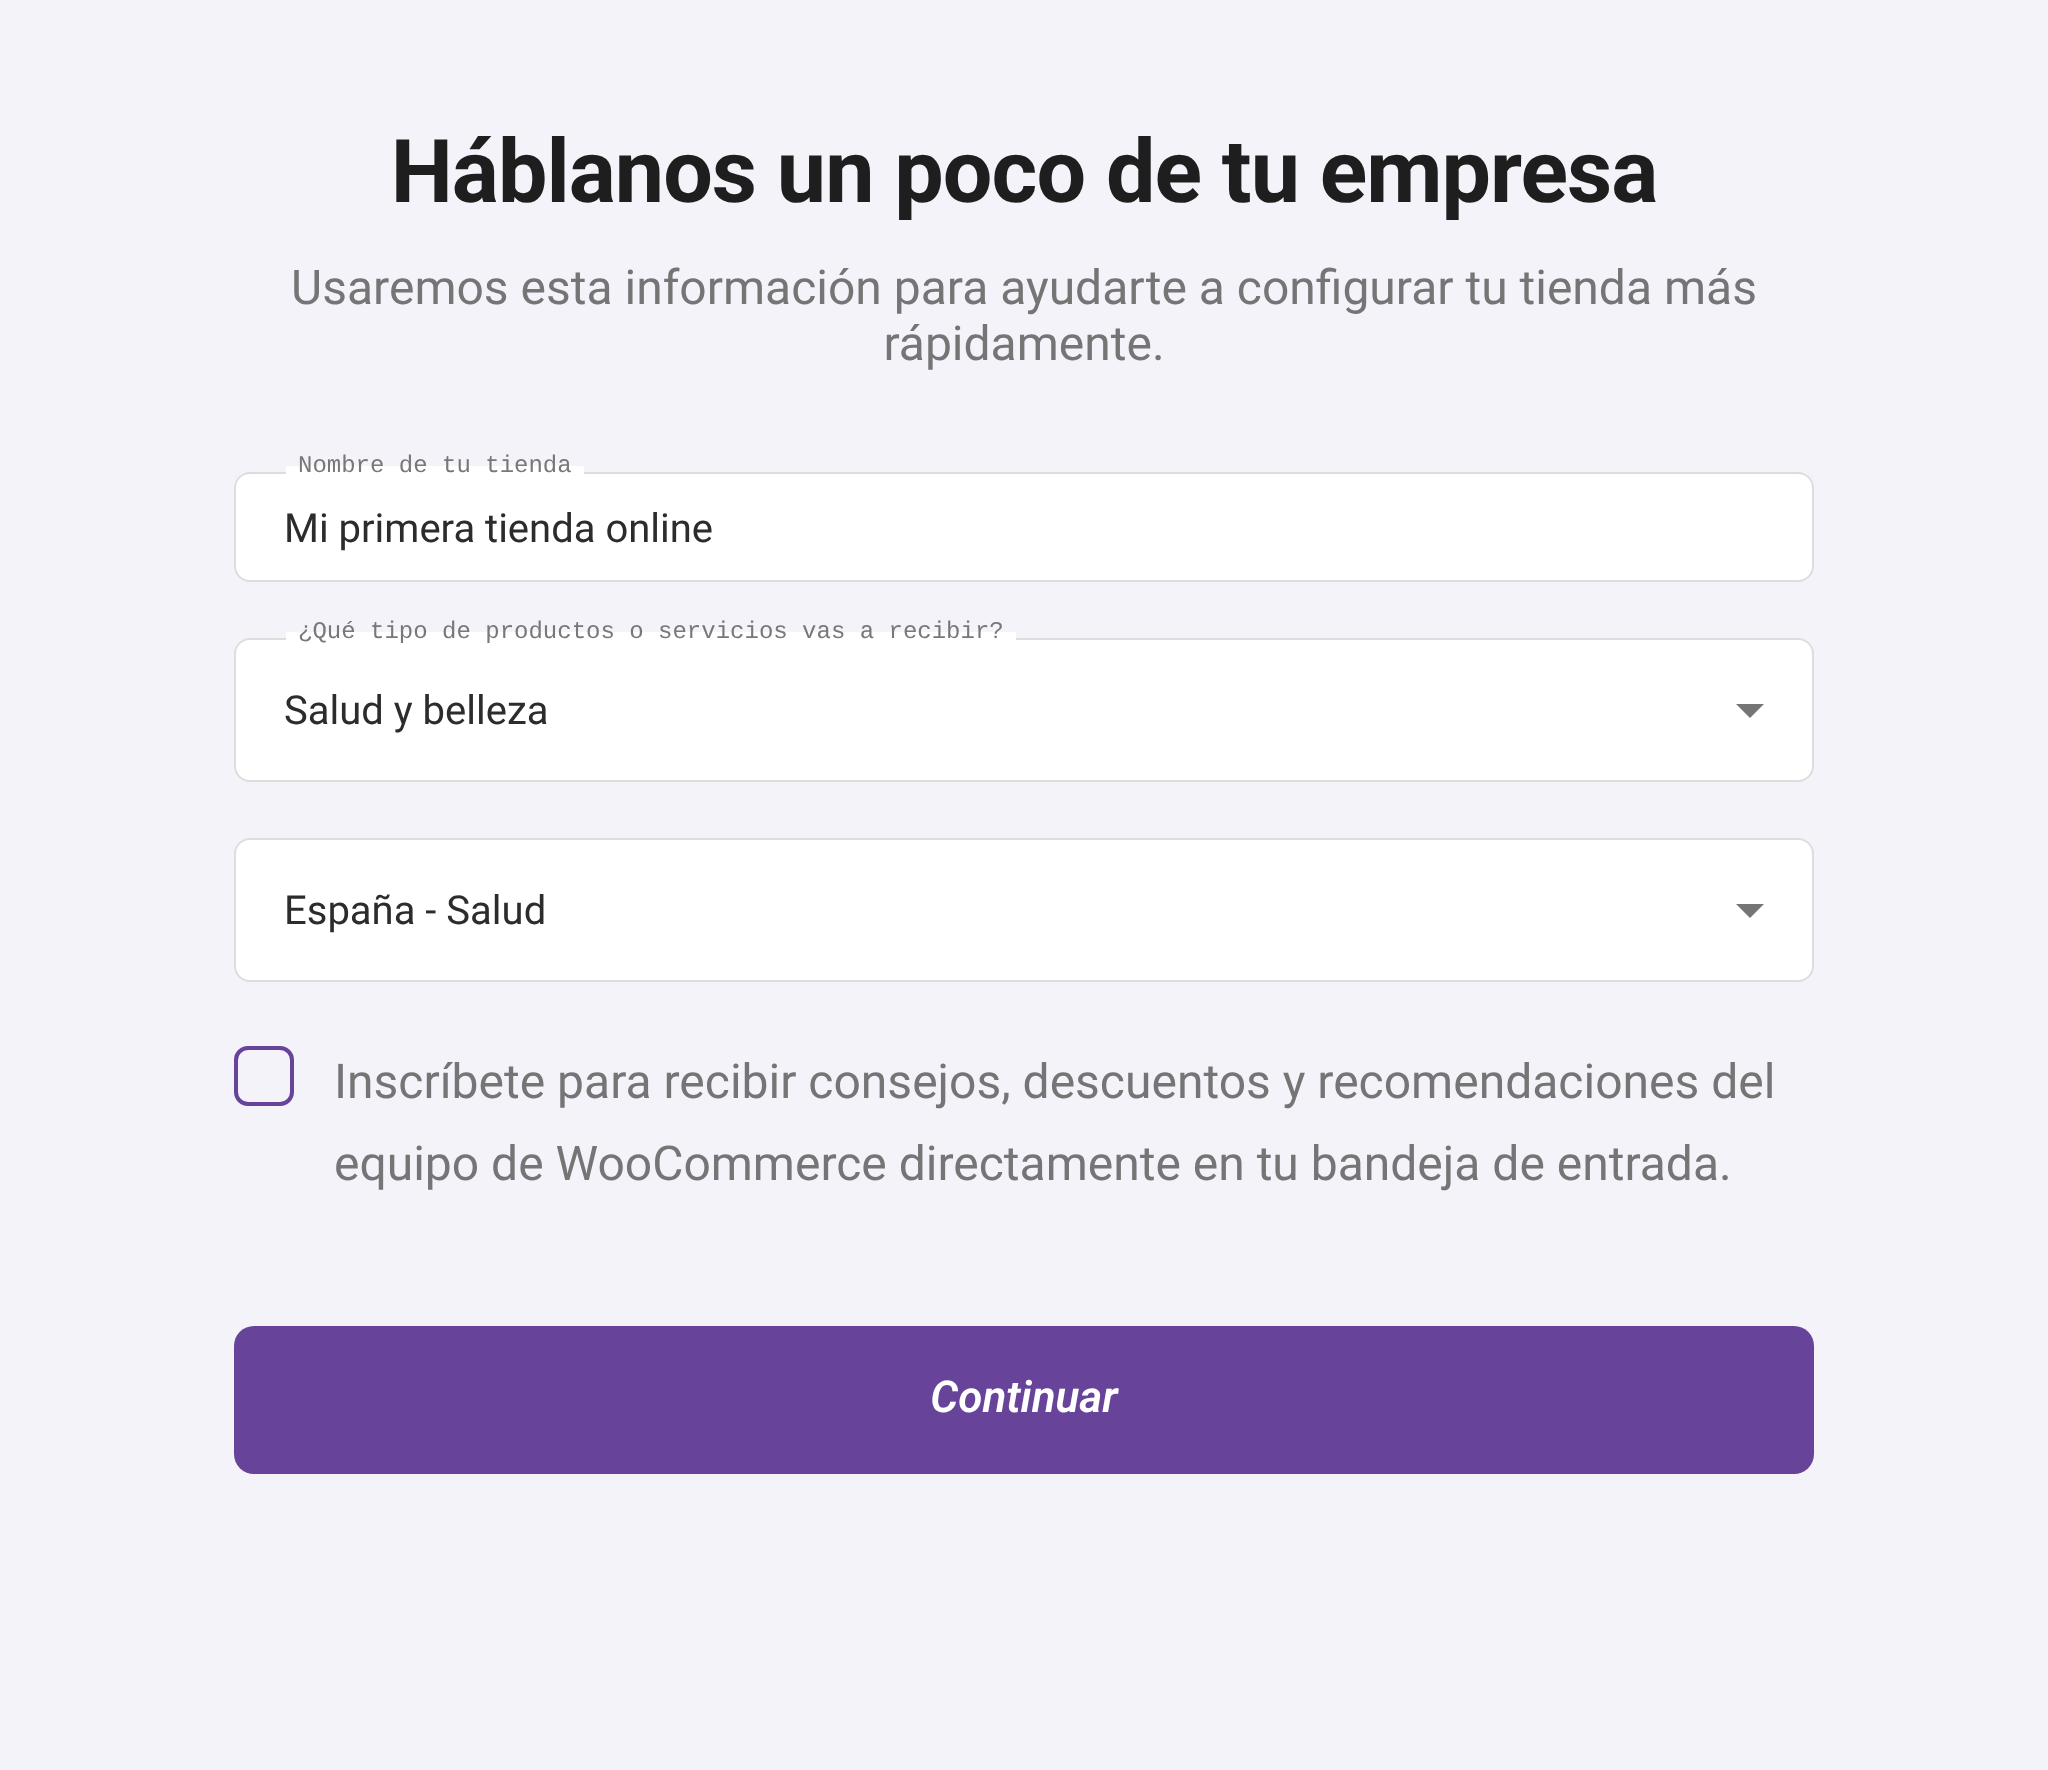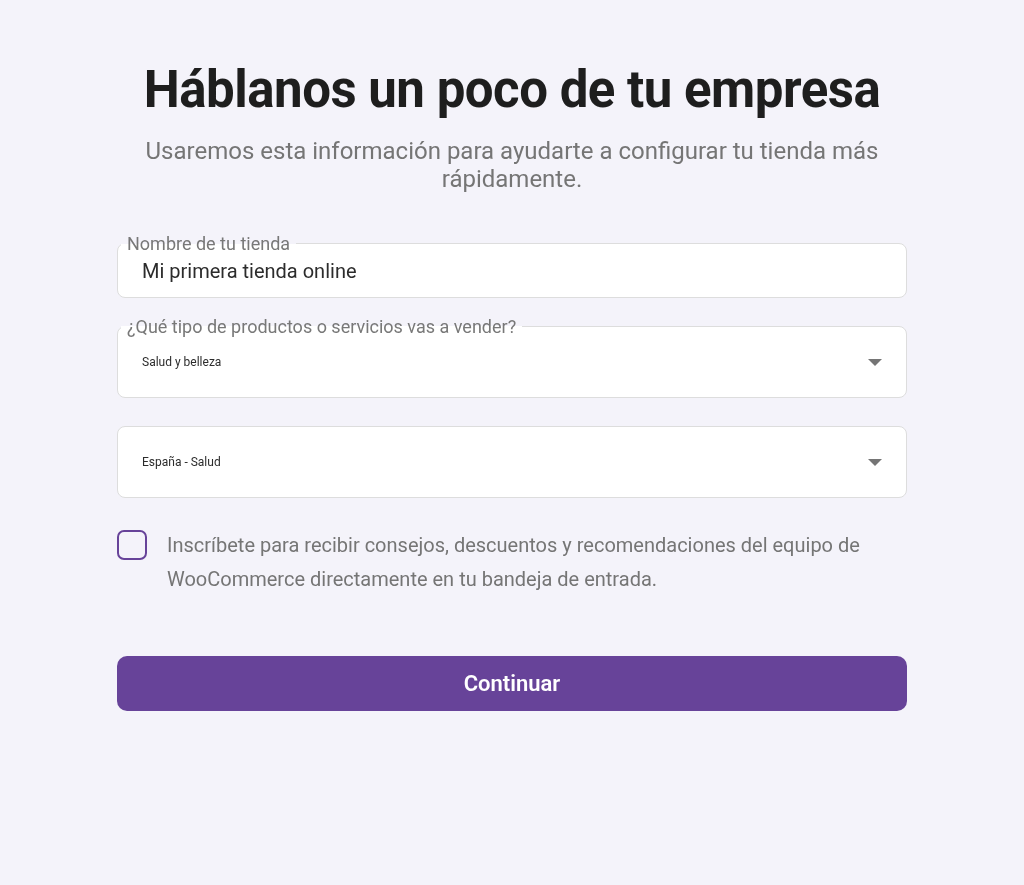--- a/index.html
+++ b/index.html
@@ -13,21 +13,21 @@
       width: 1024px;
       height: 885px;
       padding: 60px 0 0 0;
     }
     .container {
       max-width: 860px;
       margin: 0 auto;
       text-align: center;
     }
     .title {
-      font-size: 51px;
+      font-size: 44px;
       font-weight: 700;
       color: #1E1E1E;
       margin-bottom: 18px;
       letter-spacing: -0.5px;
     }
     .subtitle {
       font-size: 24px;
       color: #757575;
       margin-bottom: 50px;
     }
@@ -36,47 +36,48 @@
       margin: 0 auto;
     }
     .field-group {
       position: relative;
       margin-bottom: 28px;
       text-align: left;
     }
     .field-label {
       position: absolute;
       top: -10px;
-      left: 4px;
-      font-size: 18px;
+      left: 26px;
+      font-size: 12px;
       color: #787878;
       background: linear-gradient(to bottom, #F4F3FA 50%, #FFFFFF 50%);
       padding: 0 6px;
       z-index: 1;
+      font-family: Liberation Mono, monospace;
     }
     .field-input {
       width: 100%;
       height: 55px;
       background-color: #FFFFFF;
       border: 1px solid #DDDDDD;
       border-radius: 8px;
       padding: 0 24px;
       font-size: 20px;
       color: #2C2C2C;
       outline: none;
       font-family: inherit;
     }
     .field-select {
       width: 100%;
       height: 72px;
       background-color: #FFFFFF;
       border: 1px solid #DDDDDD;
       border-radius: 8px;
       padding: 0 24px;
-      font-size: 12px;
+      font-size: 20px;
       color: #2C2C2C;
       outline: none;
       display: flex;
       align-items: center;
       justify-content: space-between;
       cursor: pointer;
     }
     .dropdown-icon {
       width: 0;
       height: 0;
@@ -96,53 +97,54 @@
       width: 30px;
       height: 30px;
       border: 2.5px solid #674399;
       border-radius: 7px;
       background-color: transparent;
       flex-shrink: 0;
       cursor: pointer;
       margin-top: 2px;
     }
     .checkbox-label {
-      font-size: 20px;
+      font-size: 24px;
       color: #757575;
       line-height: 1.7;
     }
     .continue-button {
       width: 100%;
-      height: 55px;
+      height: 74px;
       background-color: #674399;
       color: #FFFFFF;
       border: none;
       border-radius: 10px;
       font-size: 22px;
       font-weight: 600;
       cursor: pointer;
       font-family: inherit;
+      font-style: italic;
     }
   </style>
 </head>
 <body>
 
 <div class="container">
   <h1 class="title">Háblanos un poco de tu empresa</h1>
   <p class="subtitle">Usaremos esta información para ayudarte a configurar tu tienda más rápidamente.</p>
 
   <div class="form">
 
     <div class="field-group">
       <label class="field-label">Nombre de tu tienda</label>
       <input type="text" class="field-input" value="Mi primera tienda online" style="">
     </div>
 
     <div class="field-group">
-      <label class="field-label">¿Qué tipo de productos o servicios vas a vender?</label>
+      <label class="field-label">¿Qué tipo de productos o servicios vas a recibir?</label>
       <div class="field-select">
         <span>Salud y belleza</span>
         <span class="dropdown-icon"></span>
       </div>
     </div>
 
     <div class="field-group">
       <div class="field-select">
         <span>España - Salud</span>
         <span class="dropdown-icon"></span>

